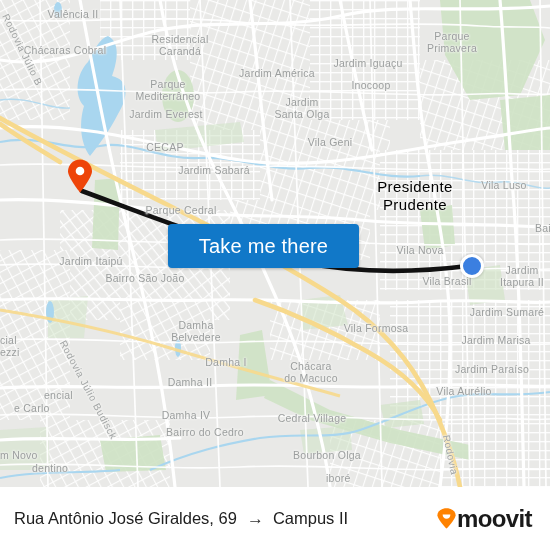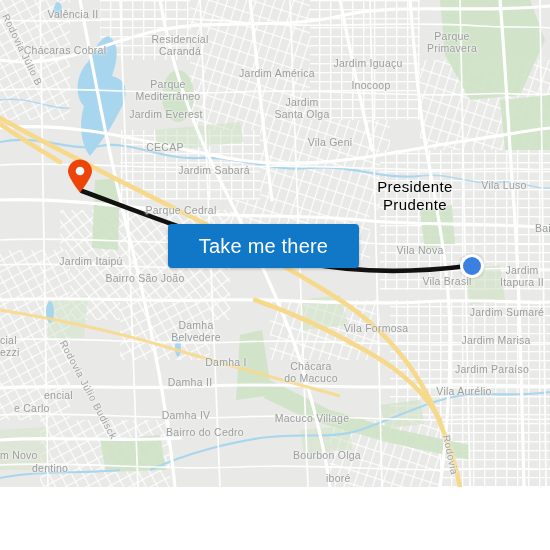--- a/index.html
+++ b/index.html
@@ -339,21 +339,21 @@
         <div class="lbl" style="left: 196px; top: 331px;">Damha
 Belvedere</div>
         <div class="lbl" style="left: 376px; top: 328px;">Vila Formosa</div>
         <div class="lbl" style="left: 496px; top: 340px;">Jardim Marisa</div>
         <div class="lbl" style="left: 226px; top: 362px;">Damha I</div>
         <div class="lbl" style="left: 311px; top: 372px;">Chácara
 do Macuco</div>
         <div class="lbl" style="left: 492px; top: 369px;">Jardim Paraíso</div>
         <div class="lbl" style="left: 190px; top: 382px;">Damha II</div>
         <div class="lbl" style="left: 464px; top: 391px;">Vila Aurélio</div>
-        <div class="lbl" style="left: 312px; top: 418px;">Macuco Village</div>
+        <div class="lbl" style="left: 312px; top: 418px;">Cedral Village</div>
         <div class="lbl" style="left: 186px; top: 415px; text-align: center;">Damha IV</div>
         <div class="lbl" style="left: 205px; top: 432px;">Bairro do Cedro</div>
         <div class="lbl" style="left: 327px; top: 455px;">Bourbon Olga</div>
         <div class="lbl left-anchor" style="left: 0px; top: 340px;">cial</div>
         <div class="lbl left-anchor" style="left: 0px; top: 352px;">ezzi</div>
         <div class="lbl left-anchor" style="left: 0px; top: 395px; padding-left: 44px;">encial</div>
         <div class="lbl left-anchor" style="left: 0px; top: 408px; margin-left: 14px;">e Carlo</div>
         <div class="lbl left-anchor" style="left: 0px; top: 455px;">m Novo</div>
         <div class="lbl left-anchor" style="left: 0px; top: 468px; margin-left: 32px;">dentino</div>
         <div class="lbl left-anchor" style="left: 326px; top: 478px;">iboré</div>
@@ -371,14 +371,31 @@
         <circle cx="13" cy="12" r="4.3" fill="#ffffff"></circle>
       </svg>
     </div>
 
     <div class="marker-dest" style="left:472px; top:266px;"></div>
 
     <button id="cta">Take me there</button>
 
   </div>
 
+  <div id="footer">
+    <div id="trip">
+      <span>Rua Antônio José Giraldes, 69</span>
+      <span class="arrow">→</span>
+      <span>Campus II</span>
+    </div>
+    <div id="brand">
+      <span class="moovit-pin">
+        <svg viewBox="0 0 19 21" width="19" height="21">
+          <path d="M9.5 20.6 C9.5 20.6 18.6 11.4 18.6 7.2 C18.6 3.3 14.5 0.3 9.5 0.3
+                   C4.5 0.3 0.4 3.3 0.4 7.2 C0.4 11.4 9.5 20.6 9.5 20.6 Z" fill="#ff8200"></path>
+          <path d="M5.6 6.4 C5.6 9.0 7.3 10.7 9.5 10.7 C11.7 10.7 13.4 9.0 13.4 6.4 Z" fill="#ffffff"></path>
+        </svg>
+      </span>
+      <span class="wordmark">moovit</span>
+    </div>
+  </div>
 
 </div>
 
 </body></html>

